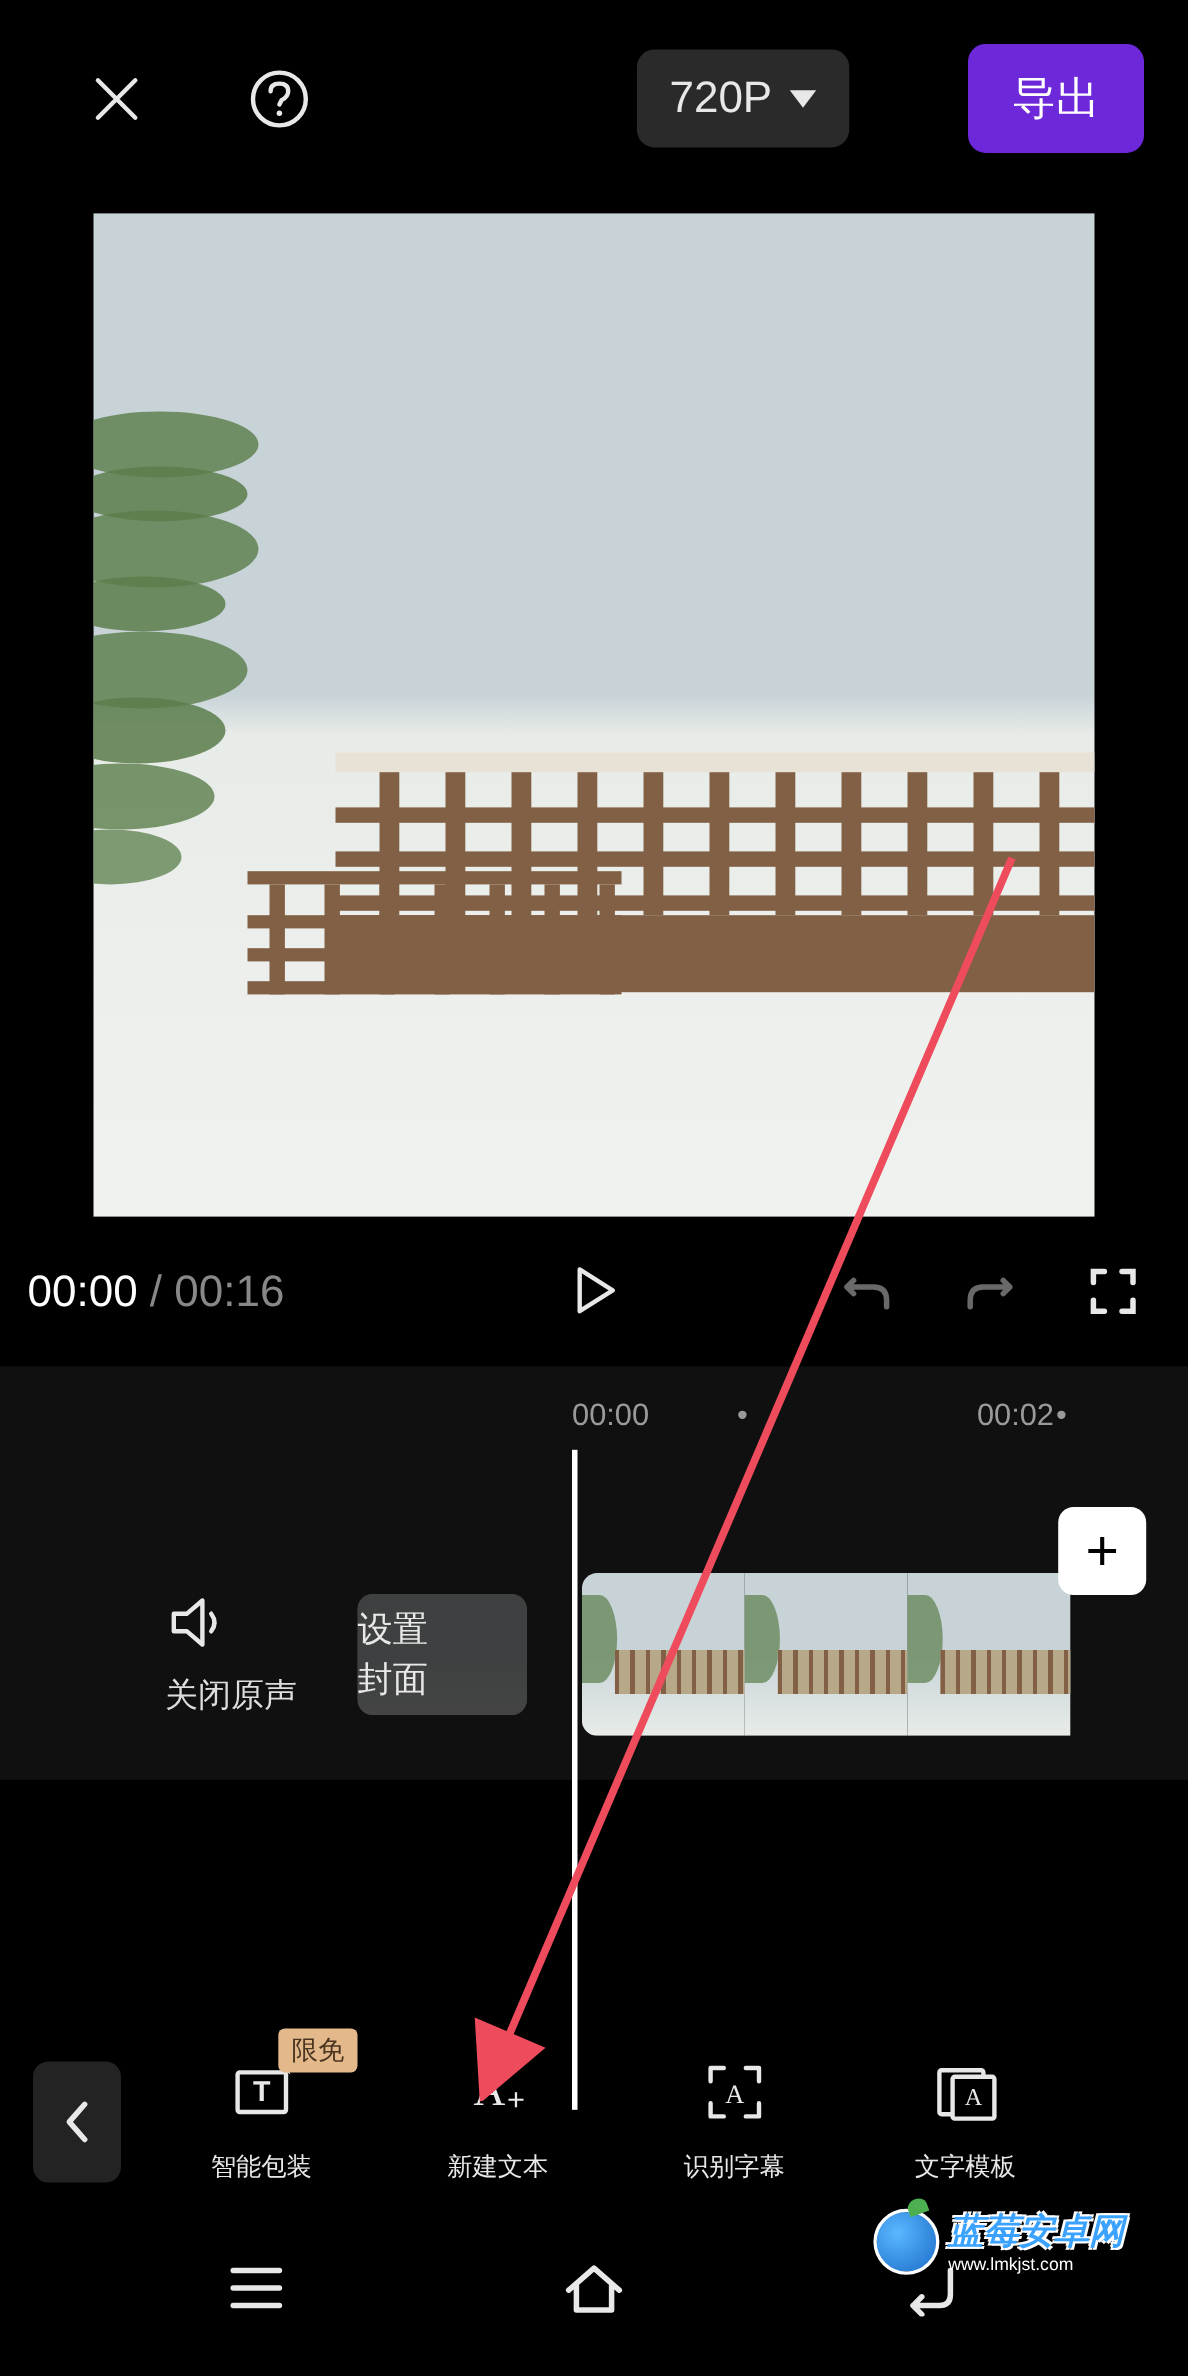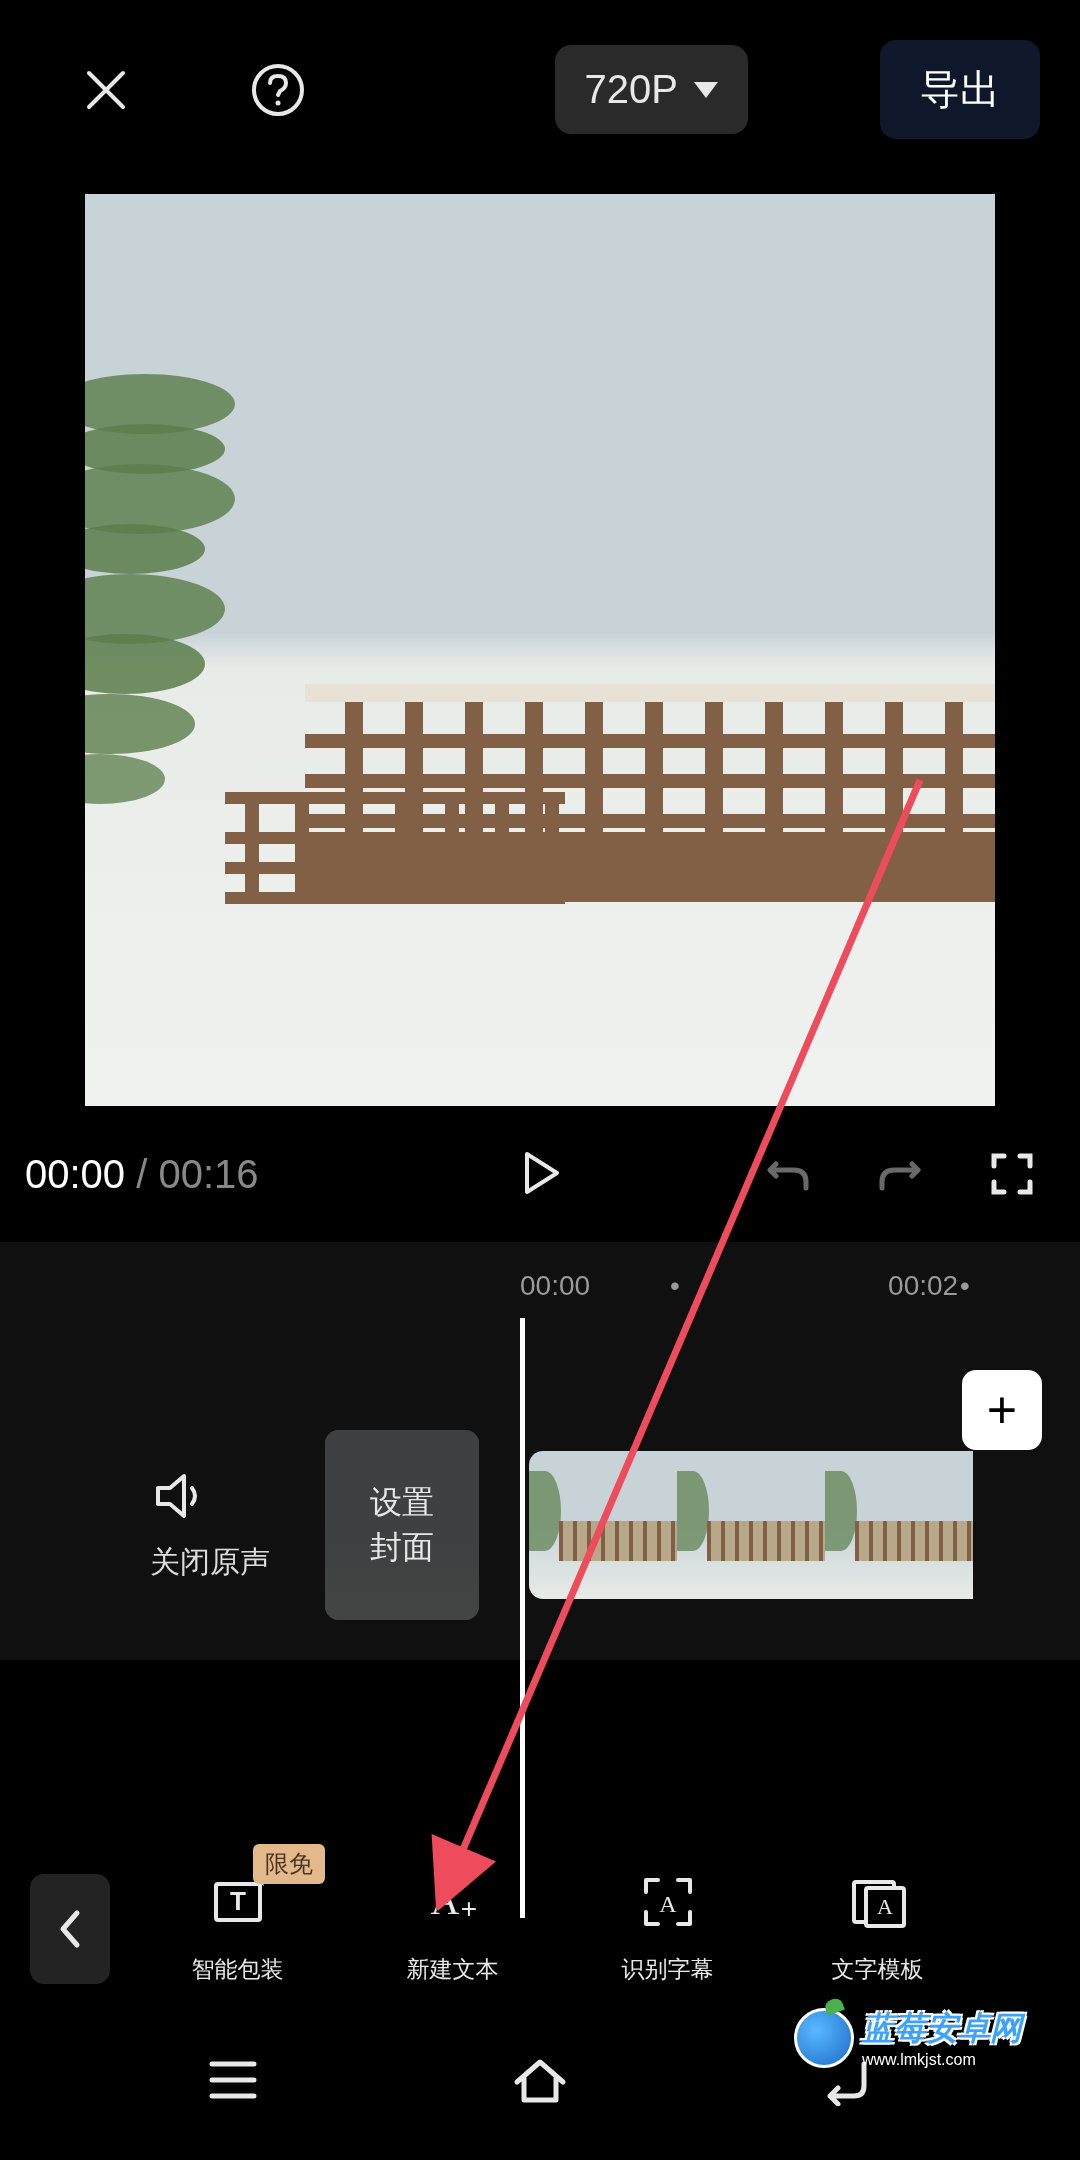--- a/index.html
+++ b/index.html
@@ -16,21 +16,21 @@
       color: #ffffff;
       overflow: hidden;
       position: relative;
     }
     
     
     .top-bar {
       display: flex;
       align-items: center;
       padding: 40px 40px 40px 76px;
-      gap: 112px;
+      gap: 88px;
     }
     
     .close-btn {
       width: 60px;
       height: 60px;
       display: flex;
       align-items: center;
       justify-content: center;
       background: none;
       border: none;
@@ -78,21 +78,21 @@
     
     .resolution-btn .triangle {
       width: 0;
       height: 0;
       border-left: 12px solid transparent;
       border-right: 12px solid transparent;
       border-top: 16px solid #e8e8e8;
     }
     
     .export-btn {
-      background: #0f172a;
+      background: #6d28d9;
       border: none;
       border-radius: 16px;
       padding: 22px 40px;
       color: #ffffff;
       font-size: 40px;
       font-weight: 500;
       cursor: pointer;
       margin-left: 20px;
     }
     
@@ -322,31 +322,30 @@
       height: 56px;
     }
     
     .mute-btn .label {
       font-size: 30px;
       color: #dddddd;
     }
     
     .cover-btn {
       width: 154px;
-      height: 190px;
+      height: 110px;
       background: #333333;
       border: none;
       border-radius: 14px;
       color: #e8e8e8;
       font-size: 32px;
       line-height: 1.4;
       cursor: pointer;
       display: flex;
       align-items: center;
-      justify-content: center;
       margin-left: 23px;
       position: relative;
       overflow: hidden;
     }
     
     .cover-bg {
       position: absolute;
       inset: 0;
       background: linear-gradient(to bottom, #c8d3d8 0%, #c8d3d8 50%, #e8ece8 100%);
       opacity: 0.35;

